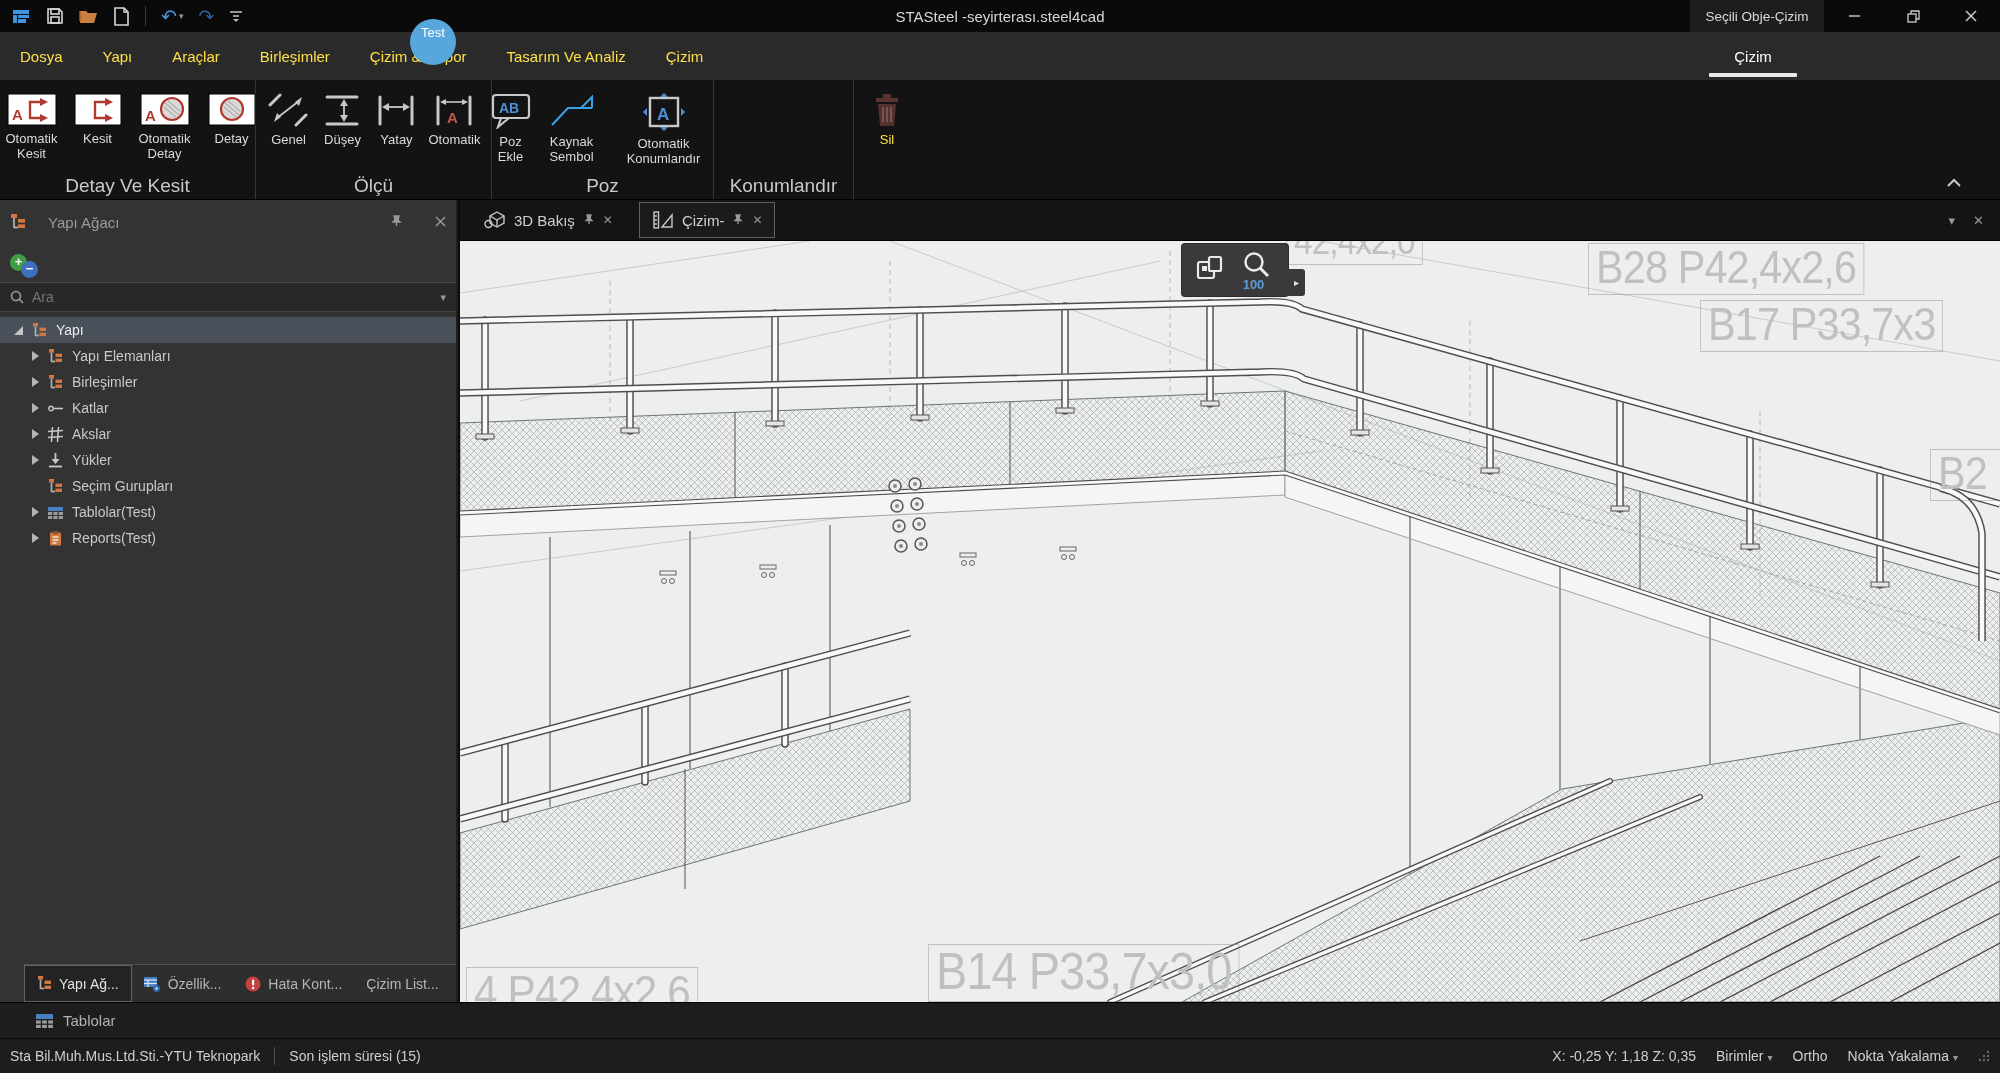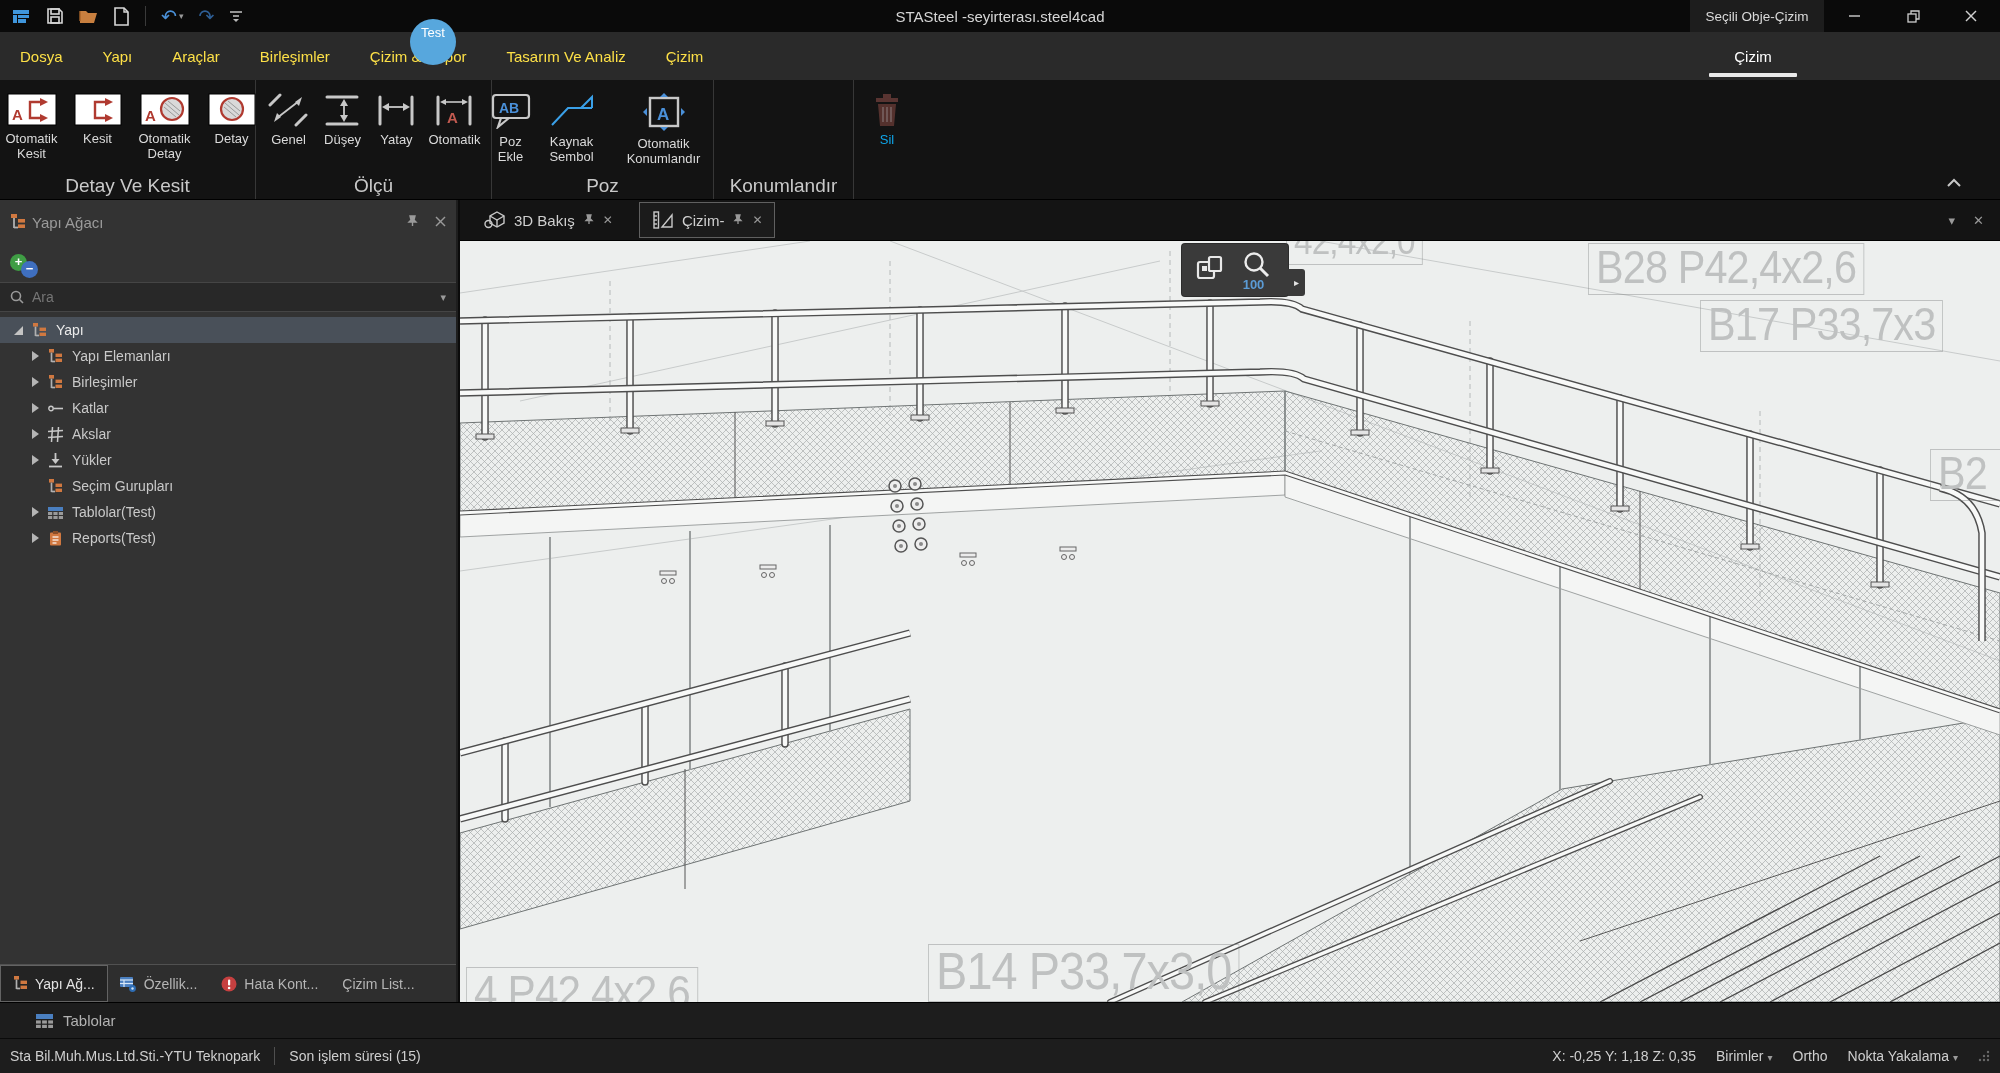--- a/index.html
+++ b/index.html
@@ -35,28 +35,28 @@
 
   
   .ribbon { position:absolute; left:0; top:80px; width:2000px; height:120px; background:#131313;
     border-bottom:1px solid #000; display:flex; }
   .rgroup { position:relative; display:flex; flex-direction:column; align-items:center;
     border-right:1px solid #373737; padding:13px 8px 20px 8px; }
   .rgroup-label { position:absolute; bottom:2px; width:100%; text-align:center; font-size:19px; color:#c9c9c9; }
   .rbtns { display:flex; gap:6px; align-items:flex-start; }
   .rbtn { display:flex; flex-direction:column; align-items:center; gap:5px; padding:0 2px; cursor:default; }
   .rbtn .lbl { font-size:13px; line-height:15px; color:#dadada; text-align:center; }
-  .rbtn.disabled .lbl { color:#0ea5e9; }
+  .rbtn.disabled .lbl { color:#fde047; }
   .rbtn.disabled svg { opacity:.55; }
   .ribbon-collapse { position:absolute; right:38px; bottom:8px; }
 
   
   .leftpanel { position:absolute; left:0; top:200px; width:458px; height:802px; background:#333333;
     border-right:2px solid #1e1e1e; display:flex; flex-direction:column; }
-  .panel-header { height:44px; display:flex; align-items:center; padding:0 10px; gap:6px; }
+  .panel-header { height:44px; display:flex; align-items:center; padding:0 10px; gap:22px; }
   .panel-title { font-size:15px; color:#9b9b9b; flex:1; }
   .panel-hbtn { color:#9a9a9a; margin-left:10px; }
   .expand-row { height:36px; display:flex; align-items:center; padding-left:10px; position:relative; }
   .circ { width:17px; height:17px; border-radius:50%; color:#fff; font-size:13px; line-height:15px;
     text-align:center; font-weight:bold; }
   .circ.plus { background:#3f9d44; position:relative; z-index:1; }
   .circ.minus { background:#3f6fbf; margin-left:-6px; margin-top:14px; z-index:2; }
   .search-row { height:30px; margin:2px 0 0 0; background:#282828; border-top:1px solid #454545;
     border-bottom:1px solid #454545; display:flex; align-items:center; padding:0 10px; gap:8px; }
   .search-row input { flex:1; background:transparent; border:none; outline:none; color:#cfcfcf; font-size:14px;
@@ -64,21 +64,21 @@
   .search-caret { color:#9a9a9a; font-size:11px; }
   .tree { padding-top:5px; }
   .trow { height:26px; display:flex; align-items:center; gap:9px; font-size:14px; color:#c9c9c9; cursor:default; }
   .trow.root { padding-left:14px; background:#495059; color:#eaeaea; }
   .trow.child { padding-left:32px; }
   .exp-open { width:0; height:0; border-left:9px solid transparent; border-bottom:9px solid #c4c4c4; }
   .exp-closed { width:0; height:0; border-top:5px solid transparent; border-bottom:5px solid transparent;
     border-left:7px solid #b5b5b5; }
   .exp-none { width:7px; }
   .panel-fill { flex:1; }
-  .bottom-tabs { height:38px; border-top:1px solid #515151; background:#2e2e2e; display:flex; align-items:stretch; }
+  .bottom-tabs { height:38px; border-top:1px solid #515151; background:#2e2e2e; display:flex; align-items:stretch;margin-left:24px; }
   .btab { display:flex; align-items:center; gap:7px; padding:0 12px; font-size:14px; color:#b5b5b5; cursor:default; }
   .btab.active { background:#232323; border:1px solid #636363; color:#e2e2e2; }
 
   
   .canvas-area { position:absolute; left:460px; top:200px; width:1540px; height:802px; background:#141414; }
   .doc-tabbar { height:41px; display:flex; align-items:center; background:#141414; border-bottom:1px solid #000; }
   .dtab { display:flex; align-items:center; gap:8px; padding:0 12px; height:36px; font-size:15px; color:#cfcfcf; cursor:default; }
   .dtab.selected { border:1px solid #606060; background:#1b1b1b; }
   .dtab .pin, .dtab .x { color:#9a9a9a; font-size:12px; }
   .tabbar-controls { margin-left:auto; display:flex; gap:18px; padding-right:16px; color:#9a9a9a; font-size:13px; }

